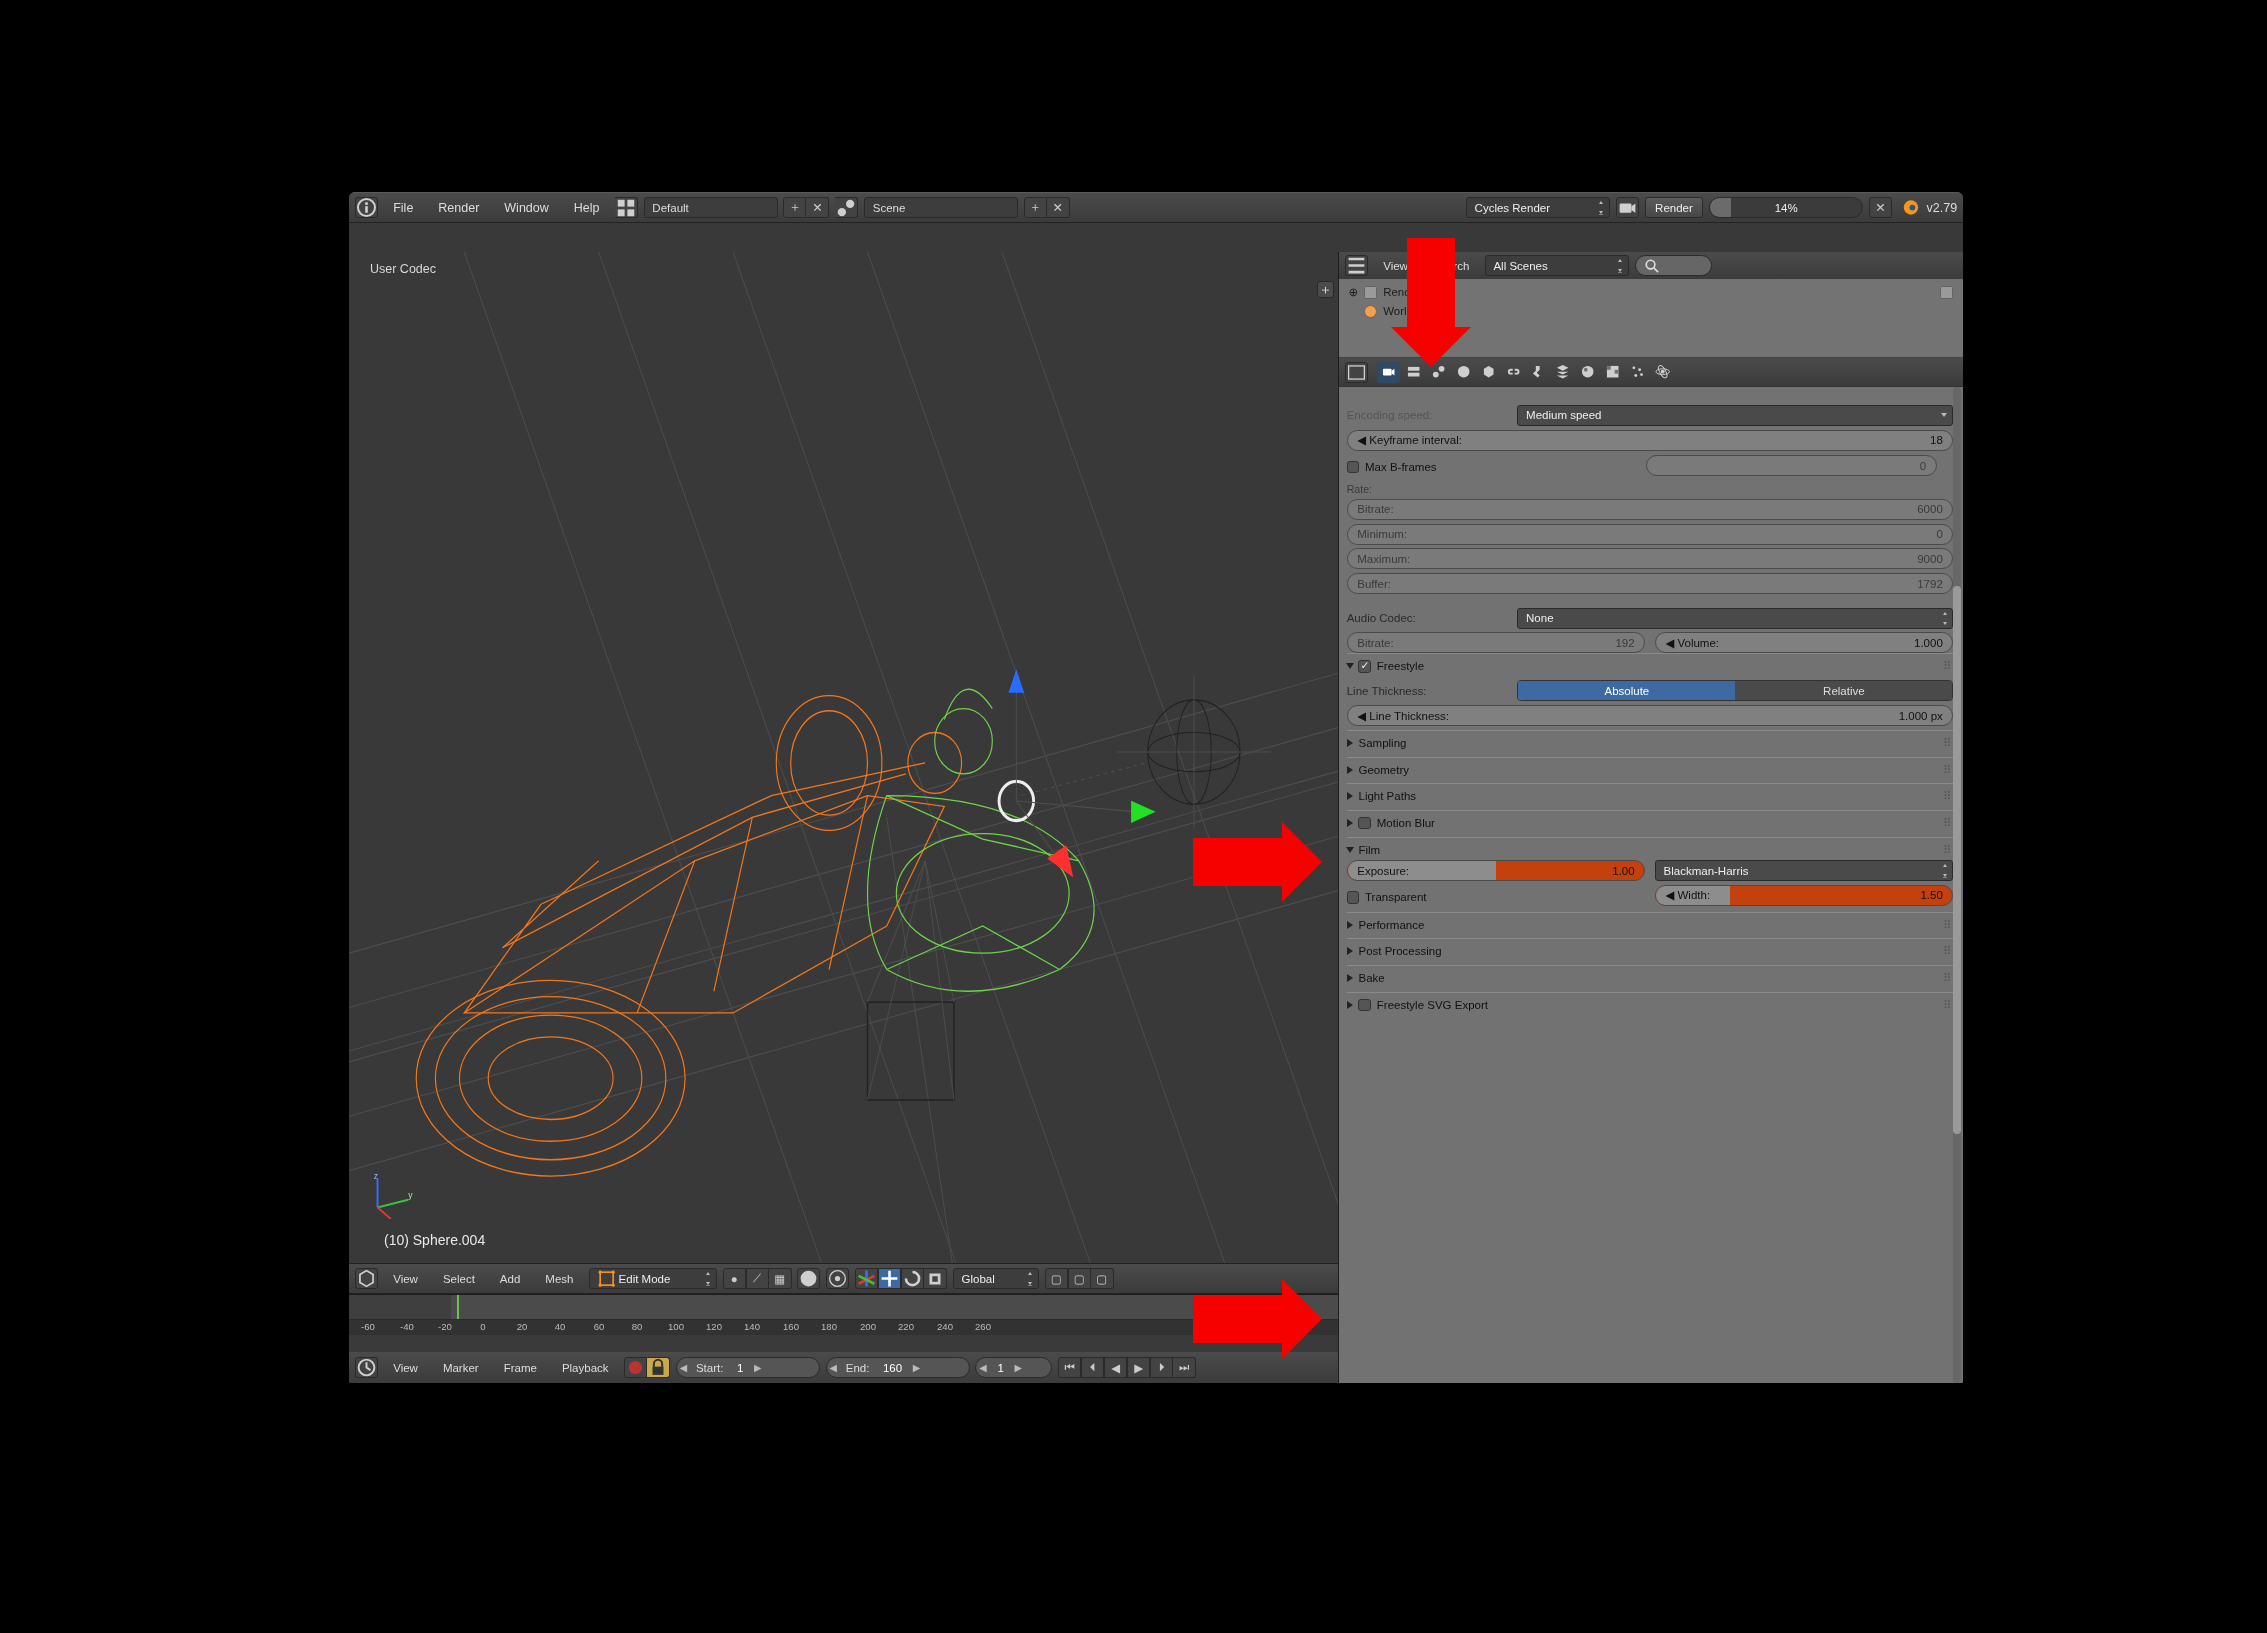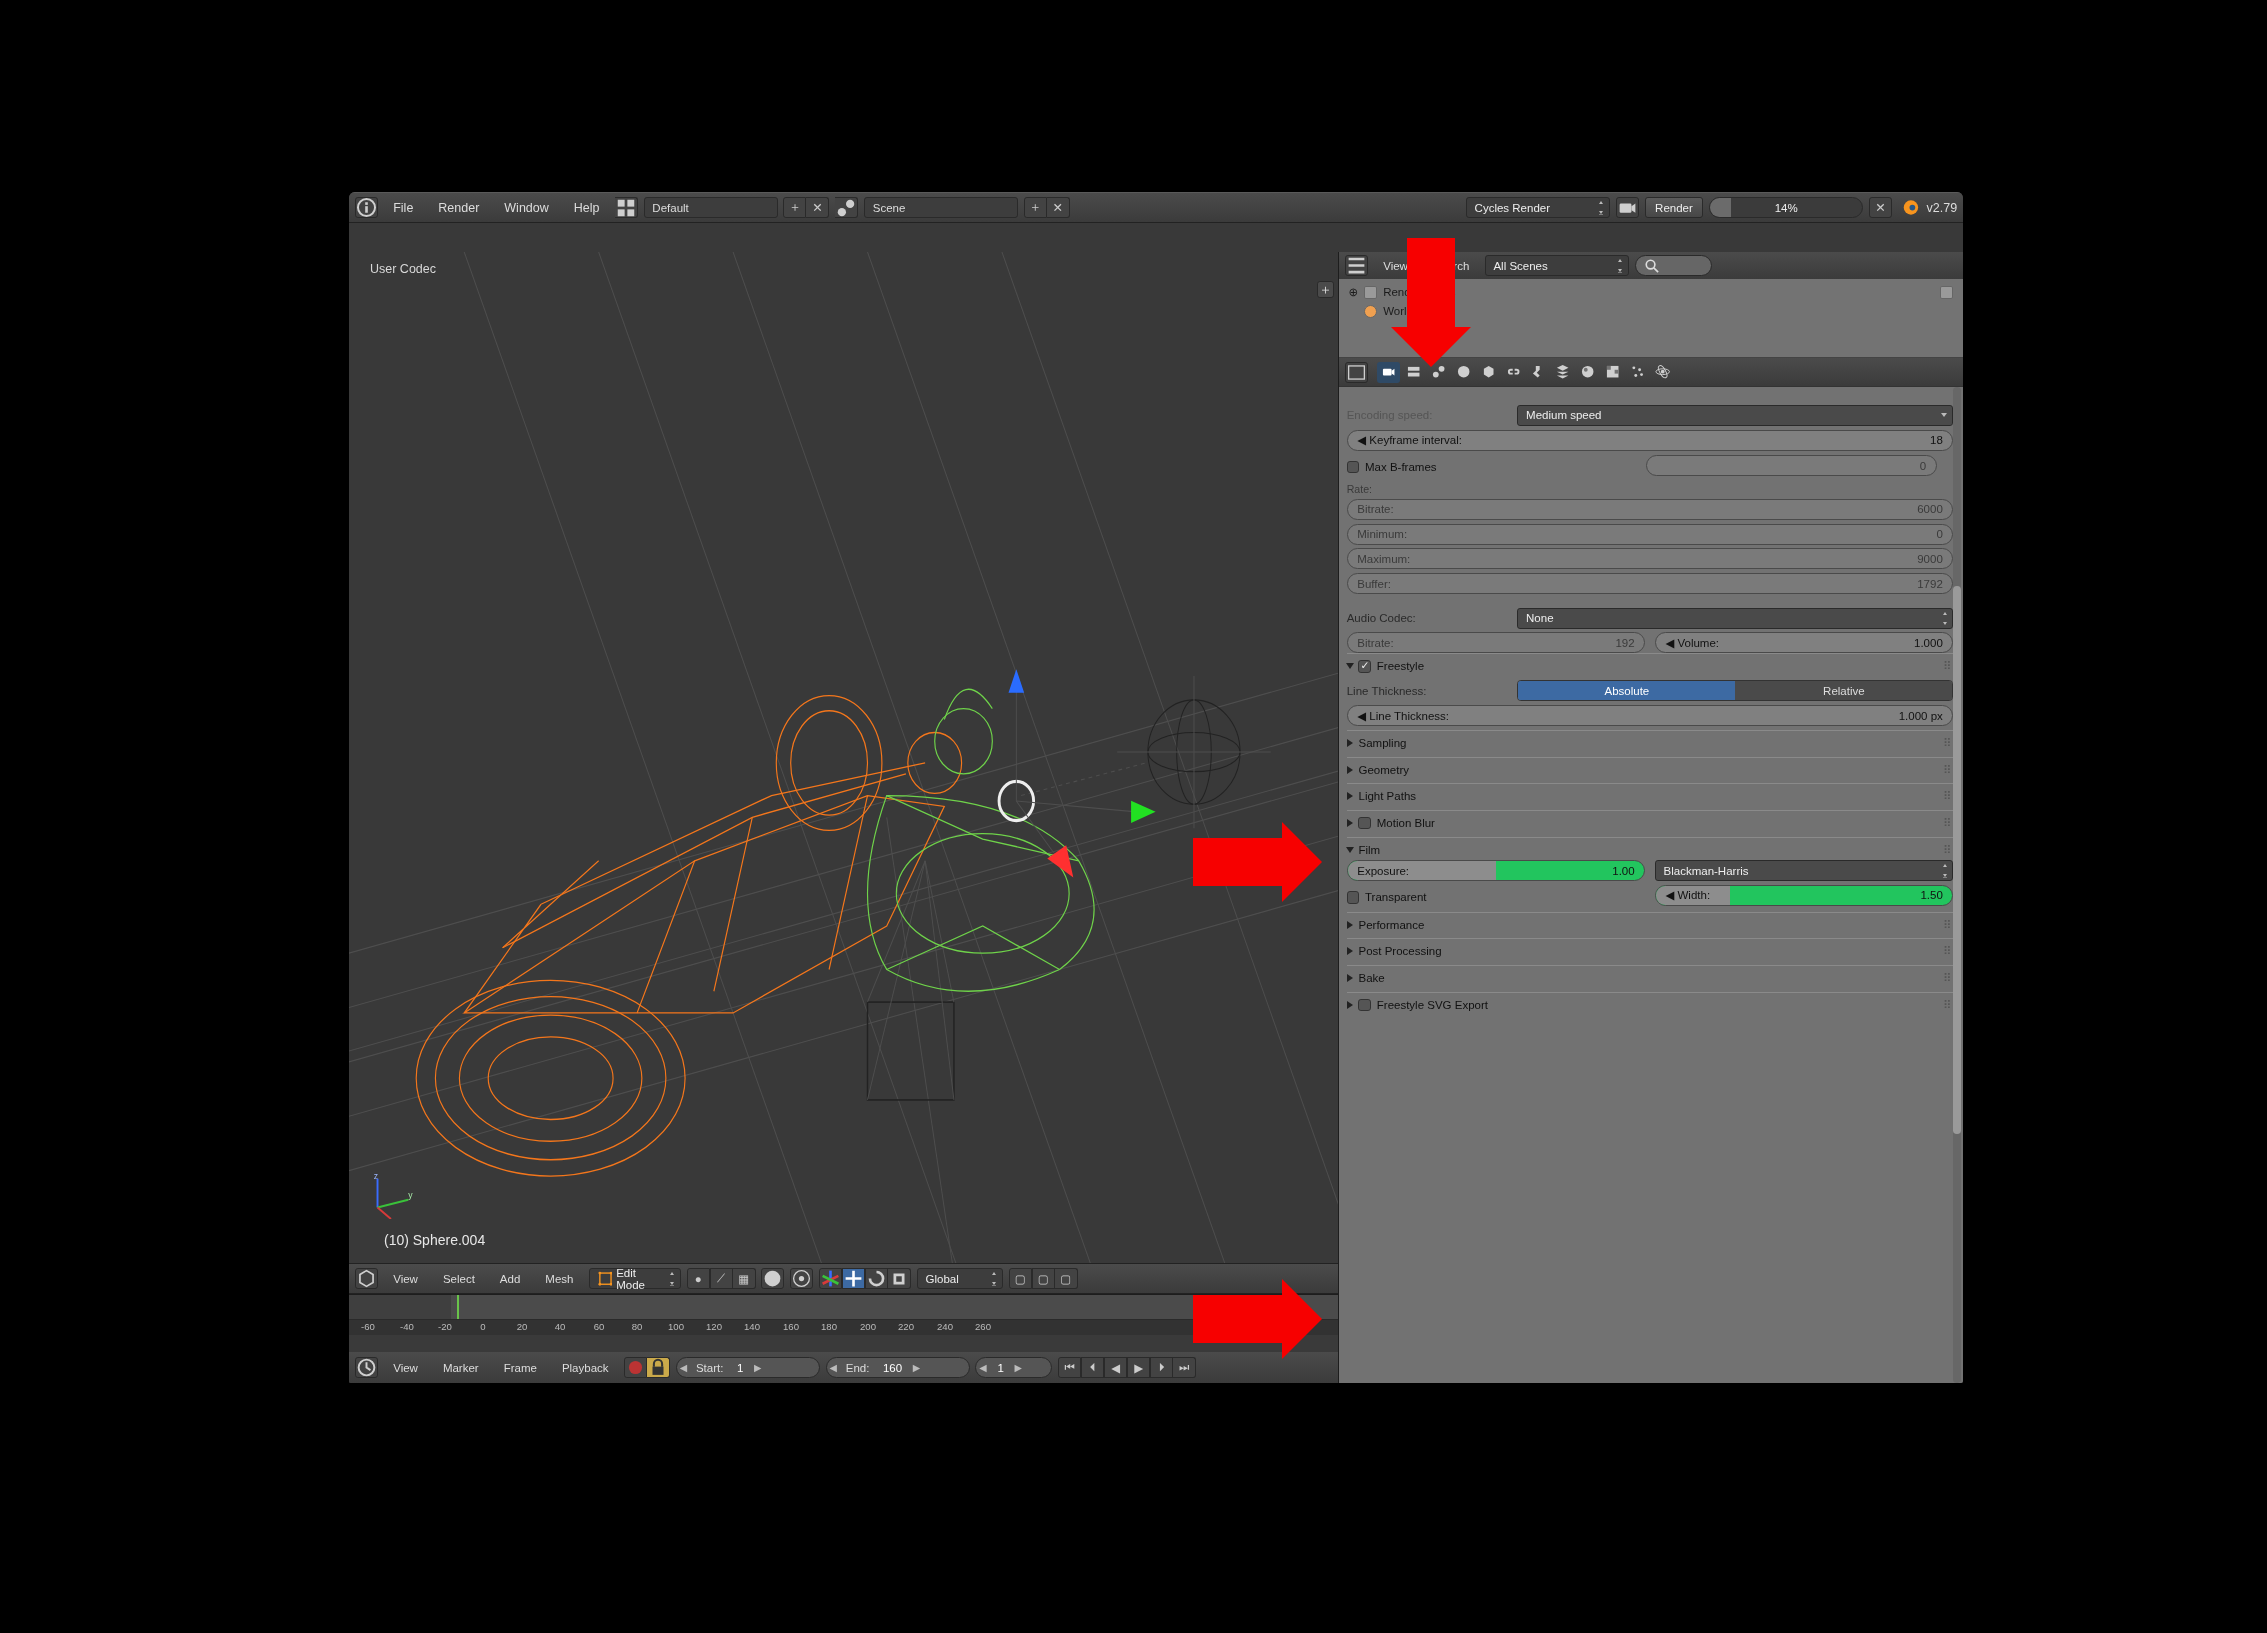--- a/index.html
+++ b/index.html
@@ -104,21 +104,21 @@
   .field .fv { color:#111;}
   .twocol { display:flex; gap:9.6px;}
   .twocol .col { flex:1;}
   .col-h { font-size:10.6px; color:#3a3a3a; margin:1.9px 0 3.8px;}
 
   .toggle2 { display:flex; height:21px; border-radius:3.8px; overflow:hidden; border:1px solid #333;}
   .toggle2 div { flex:1; display:flex; align-items:center; justify-content:center; font-size:11.5px;}
   .toggle2 .on { background:#3d6aa3; color:#fff;}
   .toggle2 .off { background:#4a4a4a; color:#ddd;}
 
-  .slider-field { position:relative; height:21px; border:1px solid #4a4a4a; border-radius:10.6px; overflow:hidden; background:#22c55e; color:#111; display:flex; align-items:center; padding:0 9.6px; justify-content:space-between;}
+  .slider-field { position:relative; height:21px; border:1px solid #4a4a4a; border-radius:10.6px; overflow:hidden; background:#c2410c; color:#111; display:flex; align-items:center; padding:0 9.6px; justify-content:space-between;}
   .slider-field .fill { position:absolute; left:0; top:0; bottom:0; background:#8d8d8d;}
   .slider-field span { position:relative;}
 
   .vscroll { position:absolute; right:1.9px; top:0; bottom:0; width:7.7px; background:#676767; border-radius:3.8px;}
   .vscroll .thumb { position:absolute; right:0; left:0; background:#9a9a9a; border-radius:3.8px;}
 
   
   .arrow-ann { position:absolute; background:#f70000; }
   .arrow-right { height:48px; }
   .arrow-right::after { content:""; position:absolute; right:-33px; top:-16.3px; width:0;height:0;border-top:40px solid transparent;border-bottom:40px solid transparent;border-left:40px solid #f70000;}
@@ -283,21 +283,21 @@
         <div class="vp-header">
           <span class="icon-btn">
               <svg viewBox="0 0 16 16">
                 <path d="M3 5l5-3 5 3v6l-5 3-5-3z" fill="none" stroke="#cfcfcf" stroke-width="1.3"></path>
               </svg>
             </span>
           <span class="menu-link">View</span>
           <span class="menu-link">Select</span>
           <span class="menu-link">Add</span>
           <span class="menu-link">Mesh</span>
-          <span class="dropdown updown" style="width:92px;background:#3d3d3d">
+          <span class="dropdown updown" style="width:128px;background:#3d3d3d">
             <svg class="icon-sm" viewBox="0 0 16 16" style="margin-right:3.8px">
                 <rect x="2" y="2" width="12" height="12" fill="none" stroke="#f7941e" stroke-width="1.5"></rect>
                 <circle cx="2" cy="2" r="1.5" fill="#f7941e"></circle>
                 <circle cx="14" cy="2" r="1.5" fill="#f7941e"></circle>
                 <circle cx="2" cy="14" r="1.5" fill="#f7941e"></circle>
                 <circle cx="14" cy="14" r="1.5" fill="#f7941e"></circle>
               </svg>
             <span>Edit Mode</span>
           </span>
           <span class="split-group">

